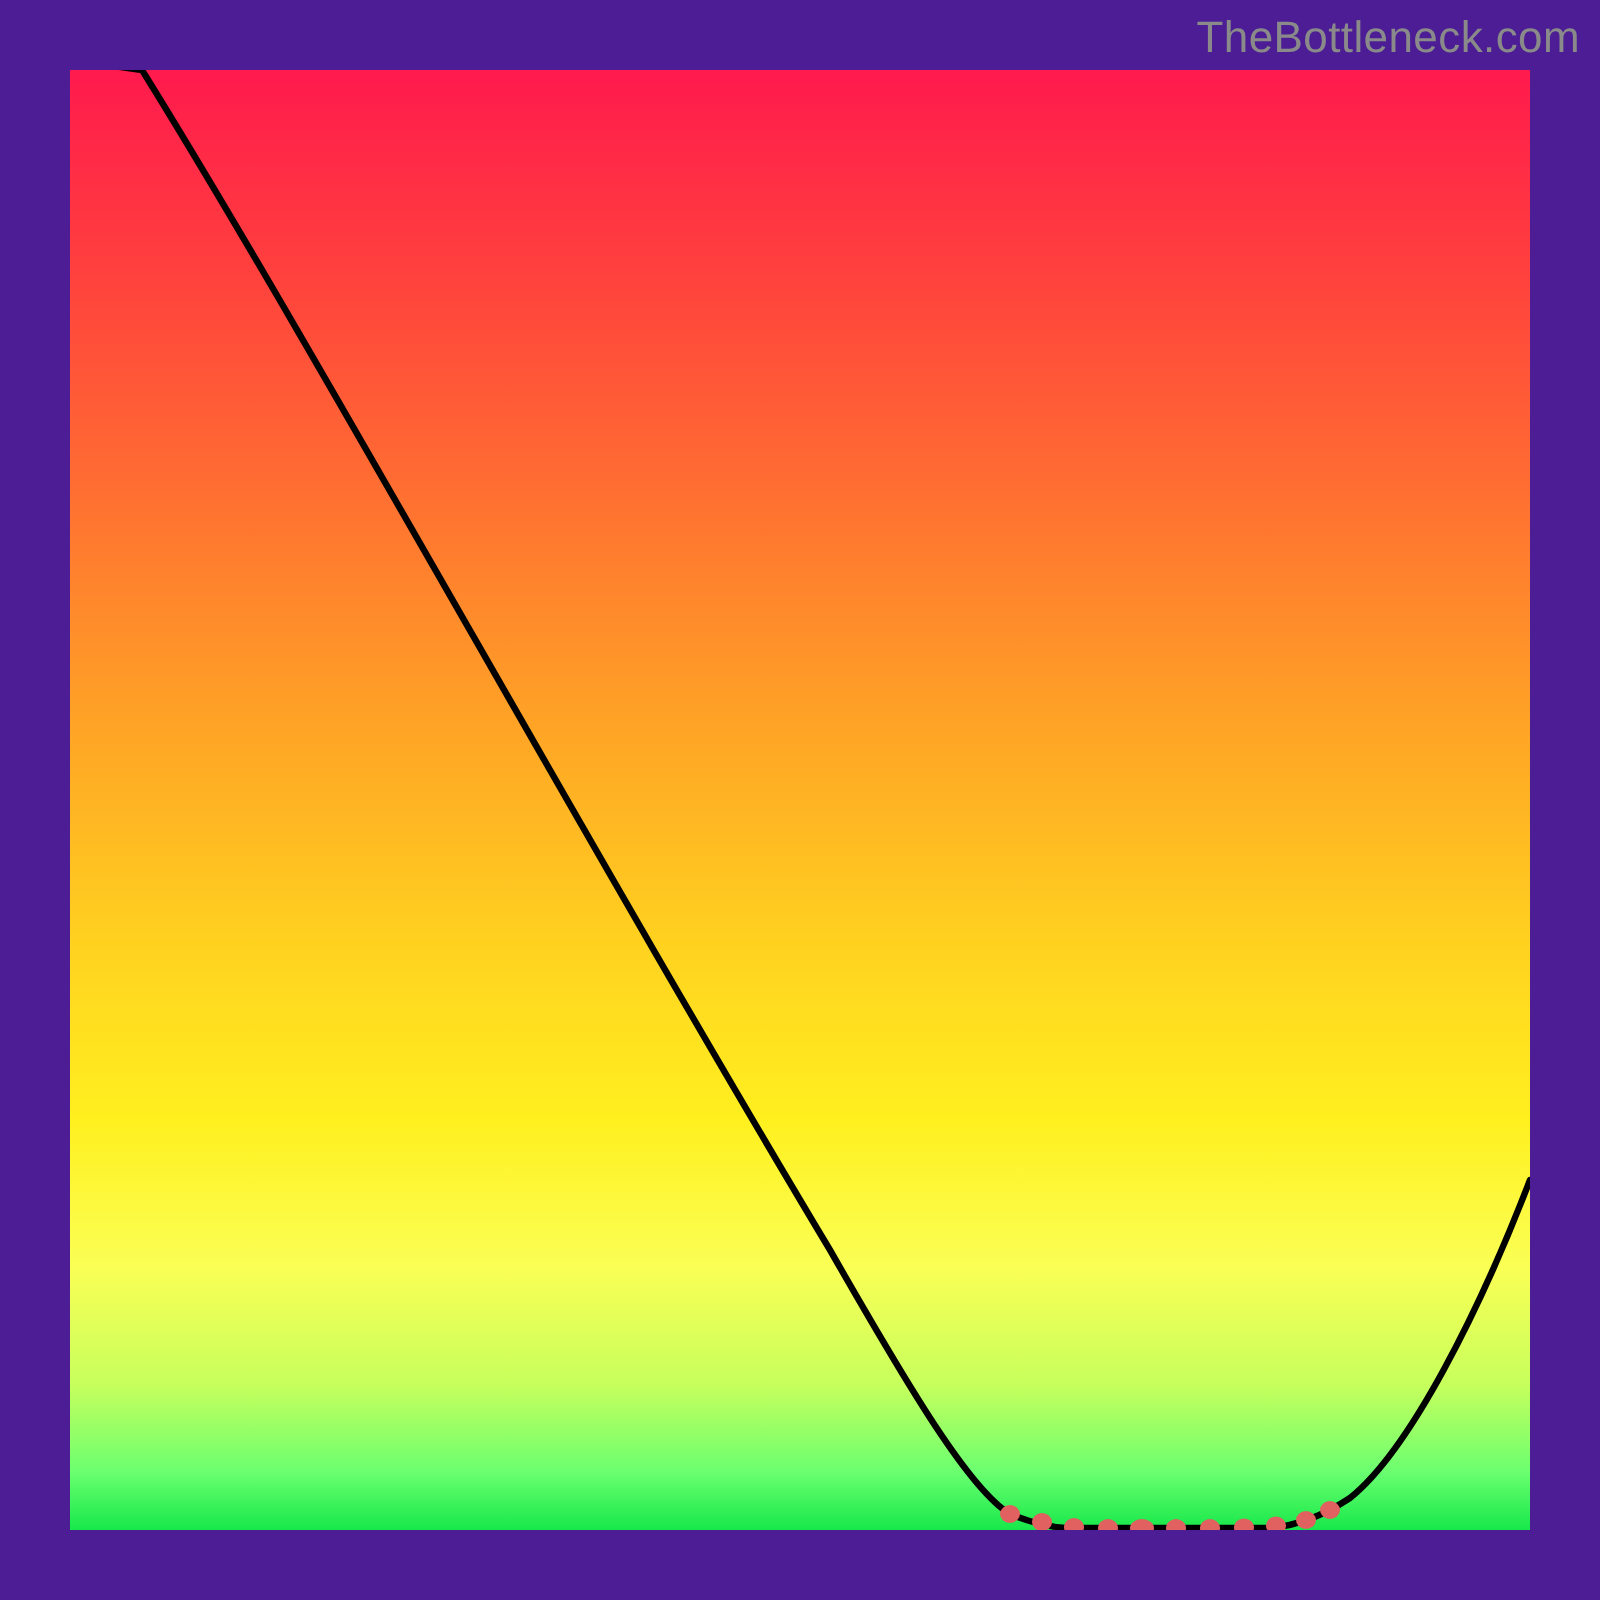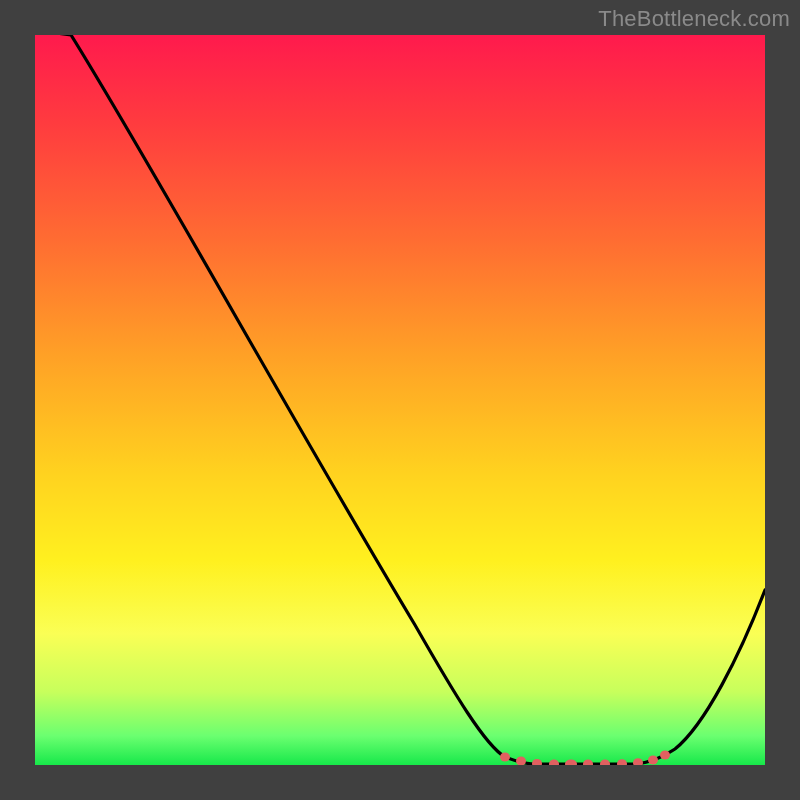--- a/index.html
+++ b/index.html
@@ -10,21 +10,21 @@
     background: #000;
     overflow: hidden;
     font-family: Arial, Helvetica, sans-serif;
   }
   .frame {
     position: absolute;
     left: 0;
     top: 0;
     width: 800px;
     height: 800px;
-    background: #404040;
+    background: #4c1d95;
     text-decoration: underline;
   }
   .plot-area {
     position: absolute;
     left: 35px;
     top: 35px;
     width: 730px;
     height: 730px;
     background: linear-gradient(to bottom,
       #ff1a4d 0%,

